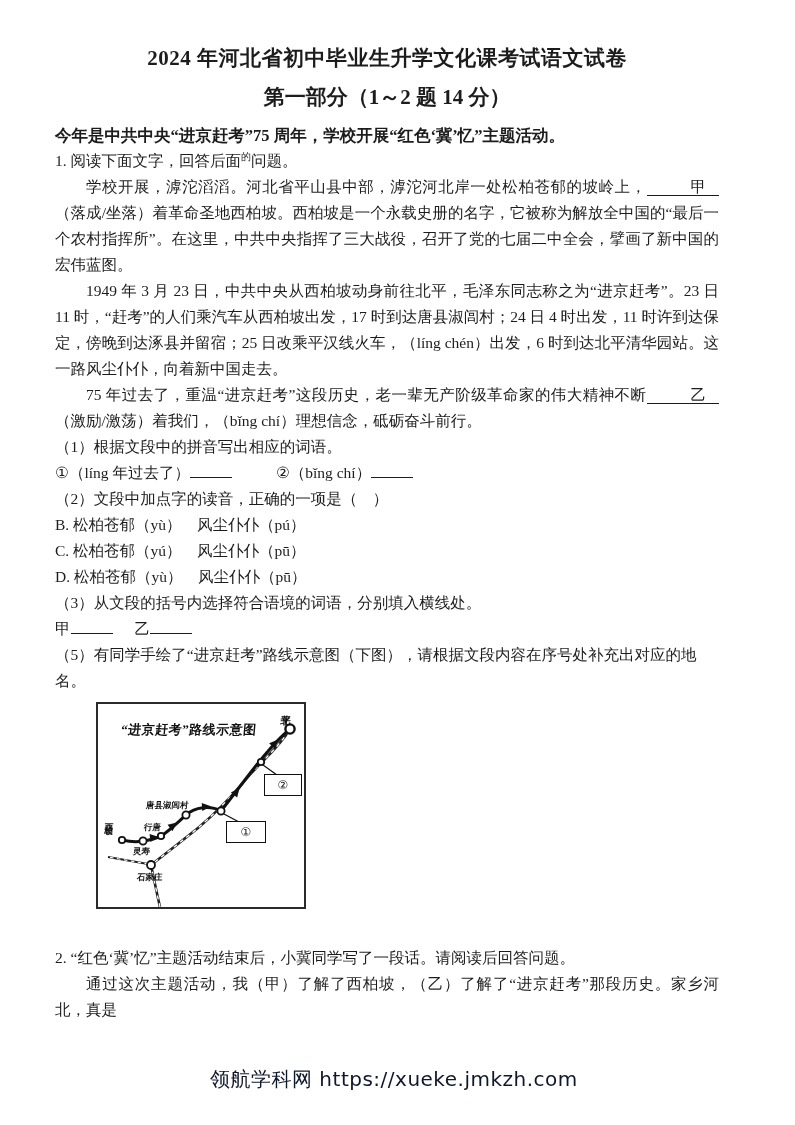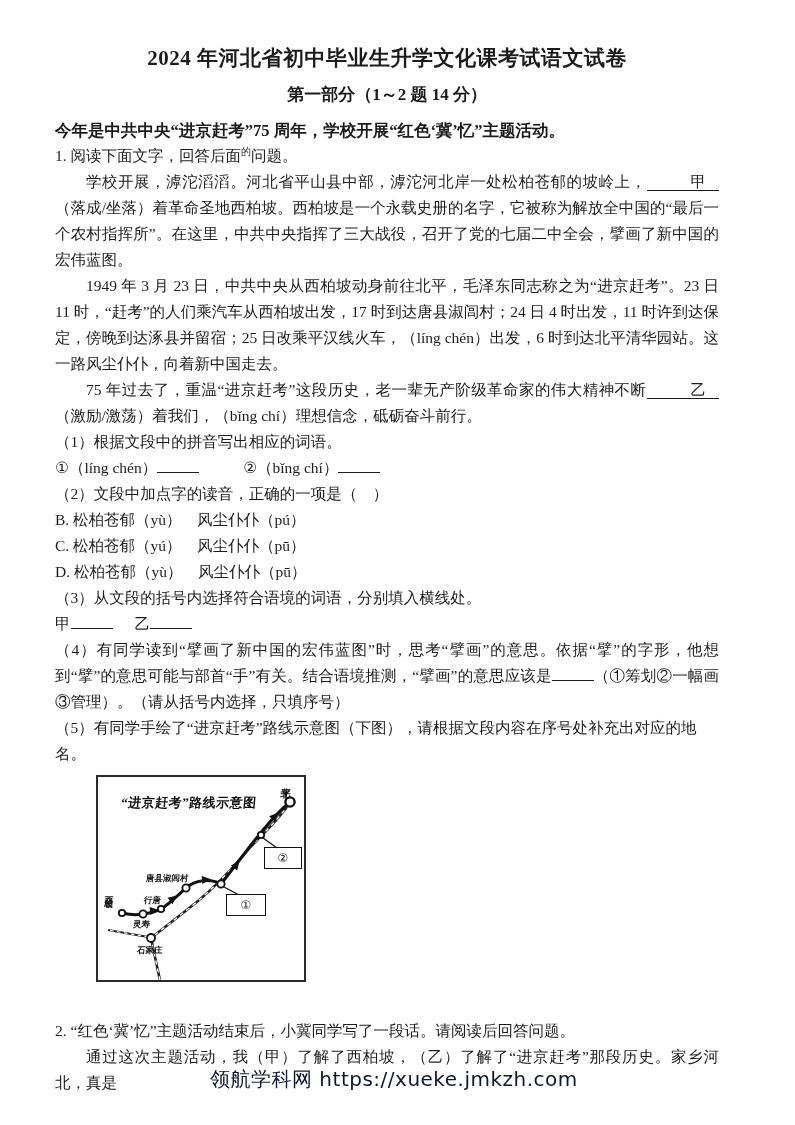--- a/index.html
+++ b/index.html
@@ -3,21 +3,21 @@
 <meta charset="utf-8">
 <style>
   html,body{margin:0;padding:0;}
   body{
     width:795px;height:1125px;position:relative;background:#ffffff;
     font-family:"Liberation Serif","DejaVu Serif",serif;color:#1c1c1c;
     overflow:hidden;
   }
   .content{position:absolute;left:55px;top:0;width:664px;}
   .doc-title{margin-top:44px;text-align:center;font-size:21px;font-weight:bold;letter-spacing:0.5px;}
-  .section-header{margin-top:11px;text-align:center;font-size:17px;font-weight:bold;}
+  .section-header{margin-top:11px;text-align:center;font-size:21px;font-weight:bold;}
   .intro{margin-top:13px;font-size:16.5px;font-weight:bold;line-height:24px;}
   .body-text{font-size:15.5px;line-height:26px;}
   .q1-stem{margin-top:14px;}
   sup.sup{font-size:10px;vertical-align:super;line-height:0;}
   p.para{margin:0;text-indent:2em;text-align:justify;}
   .line{margin:0;}
   .ublank{border-bottom:1px solid #1c1c1c;padding:0 13px;display:inline-block;line-height:17px;}
   .blank{display:inline-block;width:42px;border-bottom:1px solid #1c1c1c;height:14px;vertical-align:baseline;}
   .gap-lg{display:inline-block;width:44px;}
   .gap-md{display:inline-block;width:22px;}
@@ -46,31 +46,30 @@
   <div class="body-text">
     <div class="line q1-stem"><span>1. 阅读下面文字，回答后面</span><sup class="sup">的</sup><span>问题。</span></div>
 
     <p class="para"><span>学校开展，滹沱滔滔。河北省平山县中部，滹沱河北岸一处松柏苍郁的坡岭上，</span><span class="ublank">甲</span><span>（落成/坐落）着革命圣地西柏坡。西柏坡是一个永载史册的名字，它被称为解放全中国的“最后一个农村指挥所”。在这里，中共中央指挥了三大战役，召开了党的七届二中全会，擘画了新中国的宏伟蓝图。</span></p>
 
     <p class="para">1949 年 3 月 23 日，中共中央从西柏坡动身前往北平，毛泽东同志称之为“进京赶考”。23 日 11 时，“赶考”的人们乘汽车从西柏坡出发，17 时到达唐县淑闾村；24 日 4 时出发，11 时许到达保定，傍晚到达涿县并留宿；25 日改乘平汉线火车，（líng chén）出发，6 时到达北平清华园站。这一路风尘仆仆，向着新中国走去。</p>
 
     <p class="para"><span>75 年过去了，重温“进京赶考”这段历史，老一辈无产阶级革命家的伟大精神不断</span><span class="ublank">乙</span><span>（激励/激荡）着我们，（bǐng chí）理想信念，砥砺奋斗前行。</span></p>
 
     <div class="line">（1）根据文段中的拼音写出相应的词语。</div>
-    <div class="line"><span>①（líng chén）</span><span class="blank"></span><span class="gap-lg"></span><span>②（bǐng chí）</span><span class="blank"></span></div>
+    <div class="line"><span>①（líng 年过去了）</span><span class="blank"></span><span class="gap-lg"></span><span>②（bǐng chí）</span><span class="blank"></span></div>
 
     <div class="line">（2）文段中加点字的读音，正确的一项是（　）</div>
     <div class="line">B. 松柏苍郁（yù）　风尘仆仆（pú）</div>
     <div class="line">C. 松柏苍郁（yú）　风尘仆仆（pū）</div>
     <div class="line">D. 松柏苍郁（yù）　风尘仆仆（pū）</div>
 
     <div class="line">（3）从文段的括号内选择符合语境的词语，分别填入横线处。</div>
     <div class="line"><span>甲</span><span class="blank"></span><span class="gap-md"></span><span>乙</span><span class="blank"></span></div>
 
-    <p class="para" style="text-indent:0;"><span>（4）有同学读到“擘画了新中国的宏伟蓝图”时，思考“擘画”的意思。依据“擘”的字形，他想到“擘”的意思可能与部首“手”有关。结合语境推测，“擘画”的意思应该是</span><span class="blank"></span><span>（①筹划②一幅画③管理）。（请从括号内选择，只填序号）</span></p>
 
     <div class="line">（5）有同学手绘了“进京赶考”路线示意图（下图），请根据文段内容在序号处补充出对应的地名。</div>
   </div>
 
   <div class="map-wrap">
     <svg width="206" height="203" viewBox="0 0 206 203">
 
       <path d="M62,203 C59,190 56,175 53,161 C53,161 75,144 100,124 C113,113 132,94 143,81 C152,70 160,62 165,57 C175,47 186,35 192,25" fill="none" stroke="#222" stroke-width="2.6"></path>
       <path d="M62,203 C59,190 56,175 53,161 C53,161 75,144 100,124 C113,113 132,94 143,81 C152,70 160,62 165,57 C175,47 186,35 192,25" fill="none" stroke="#fff" stroke-width="1.3" stroke-dasharray="4,4"></path>
 

